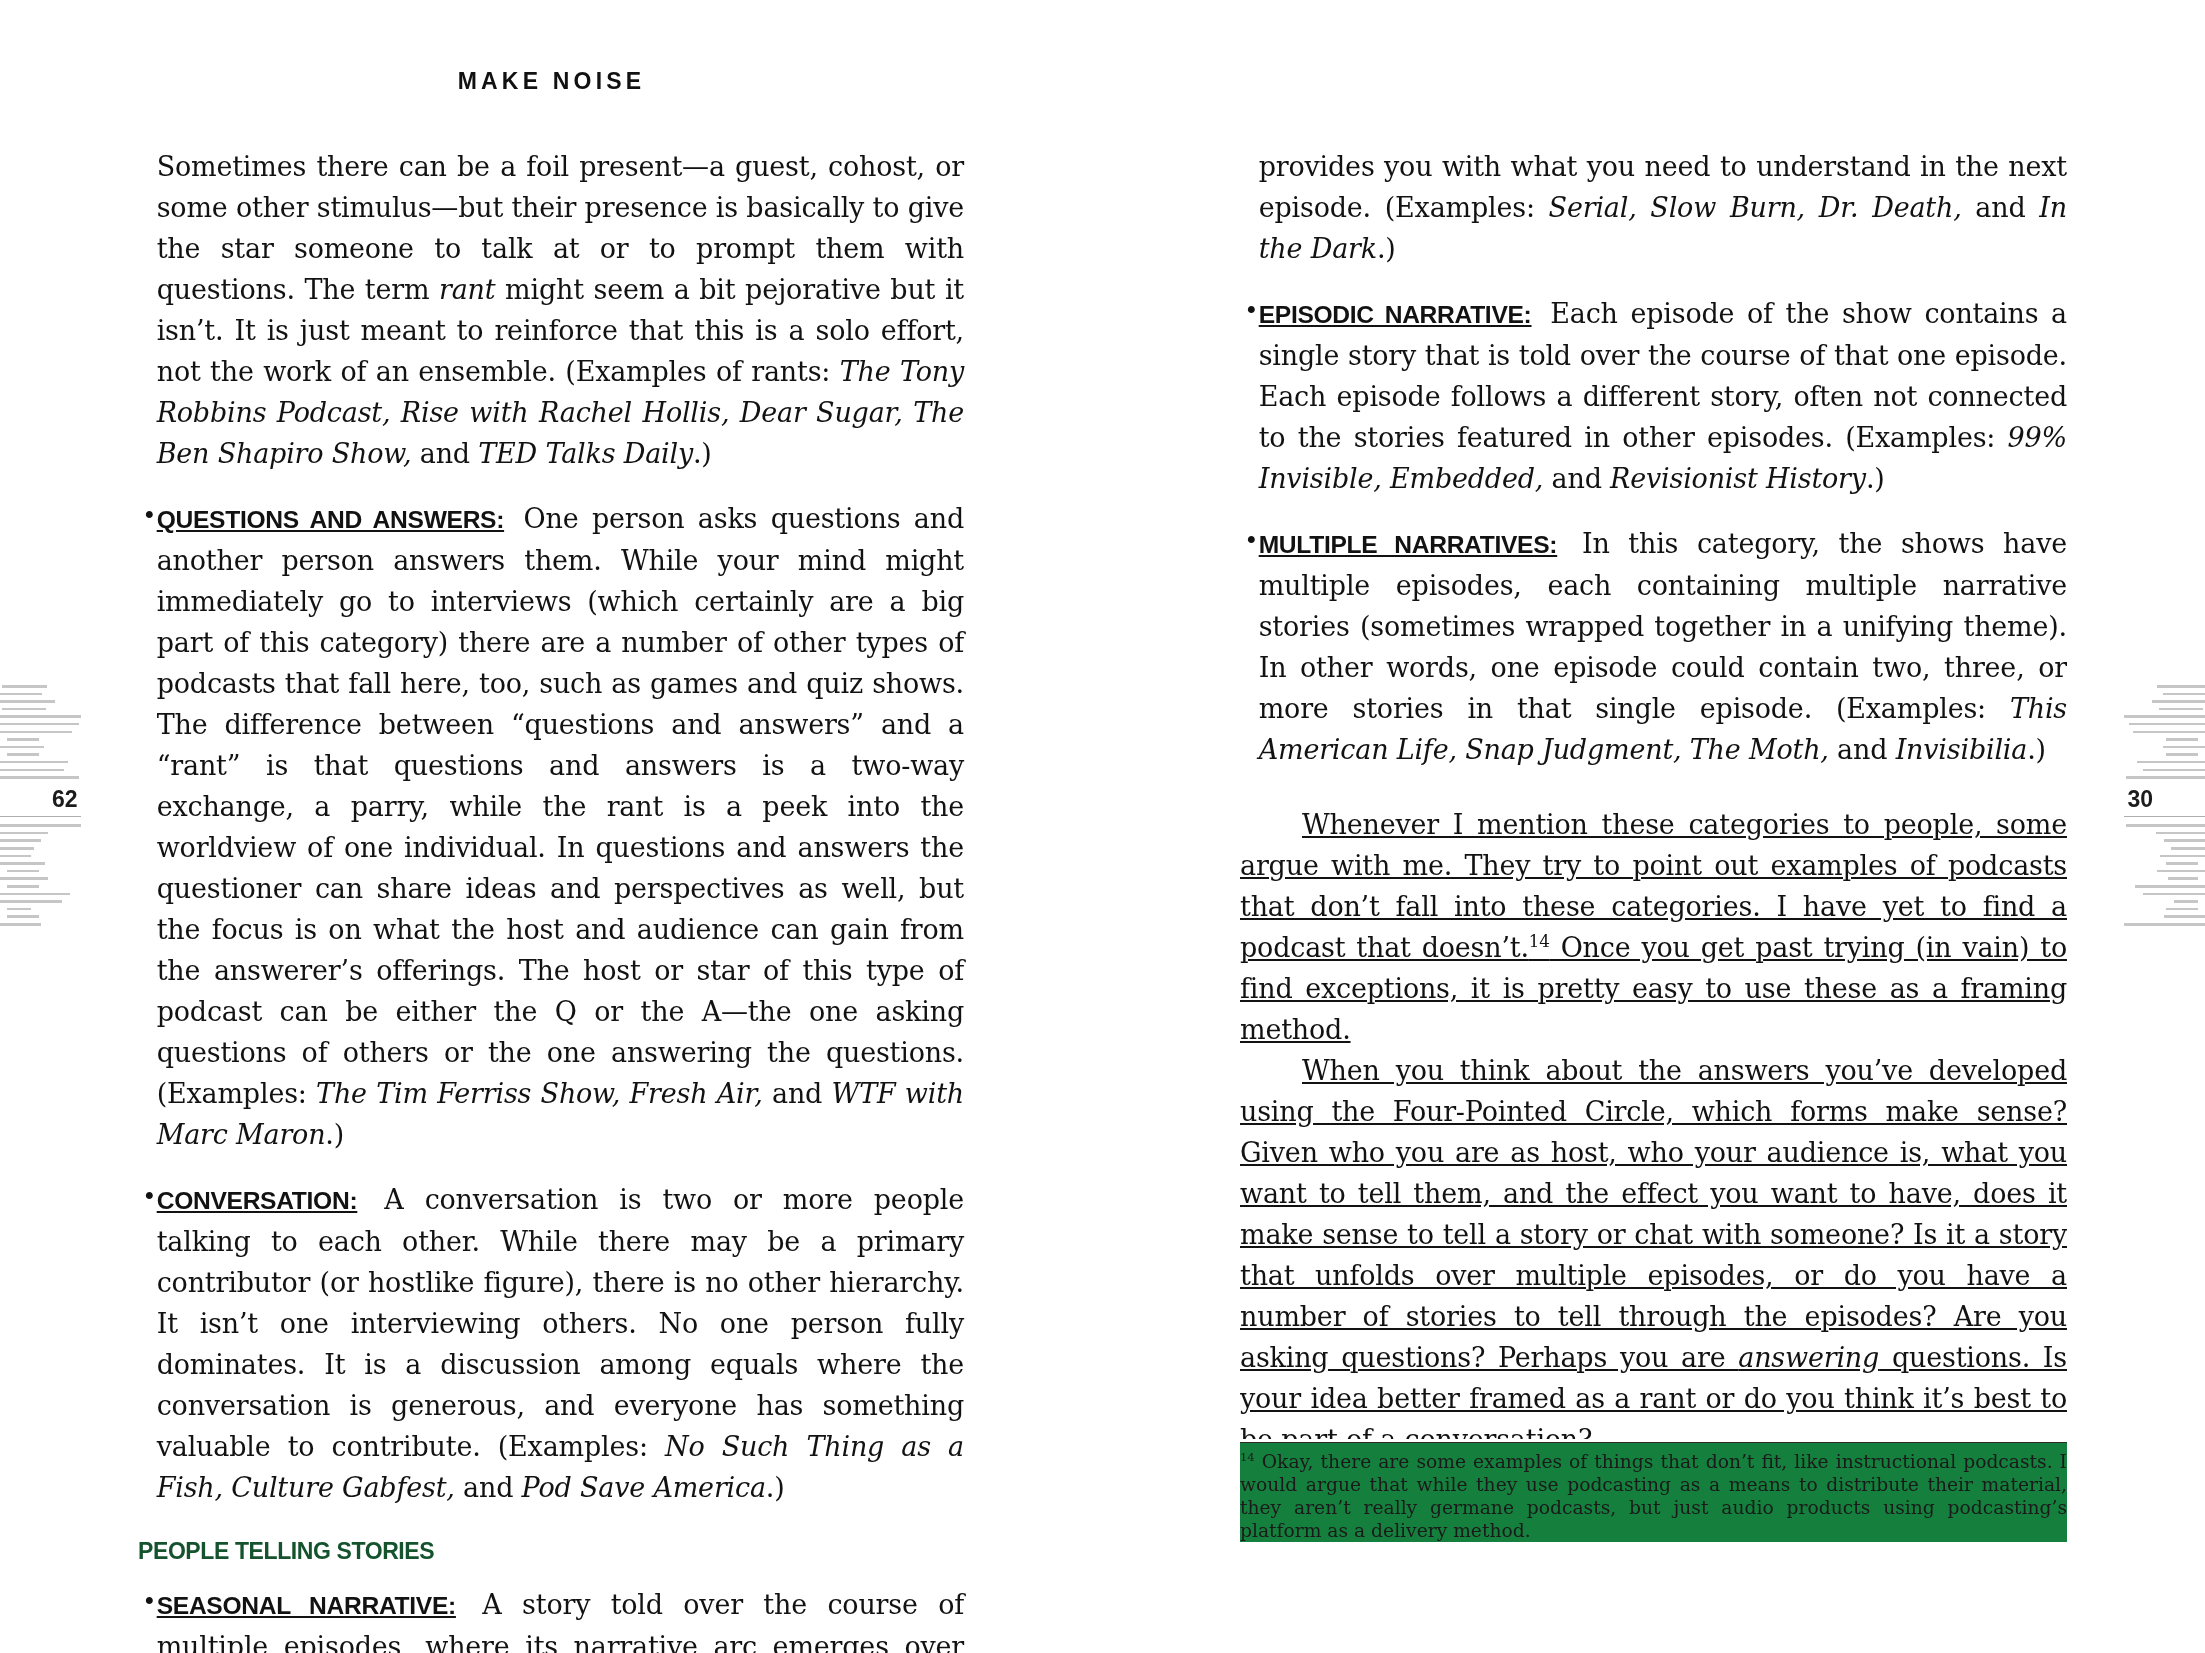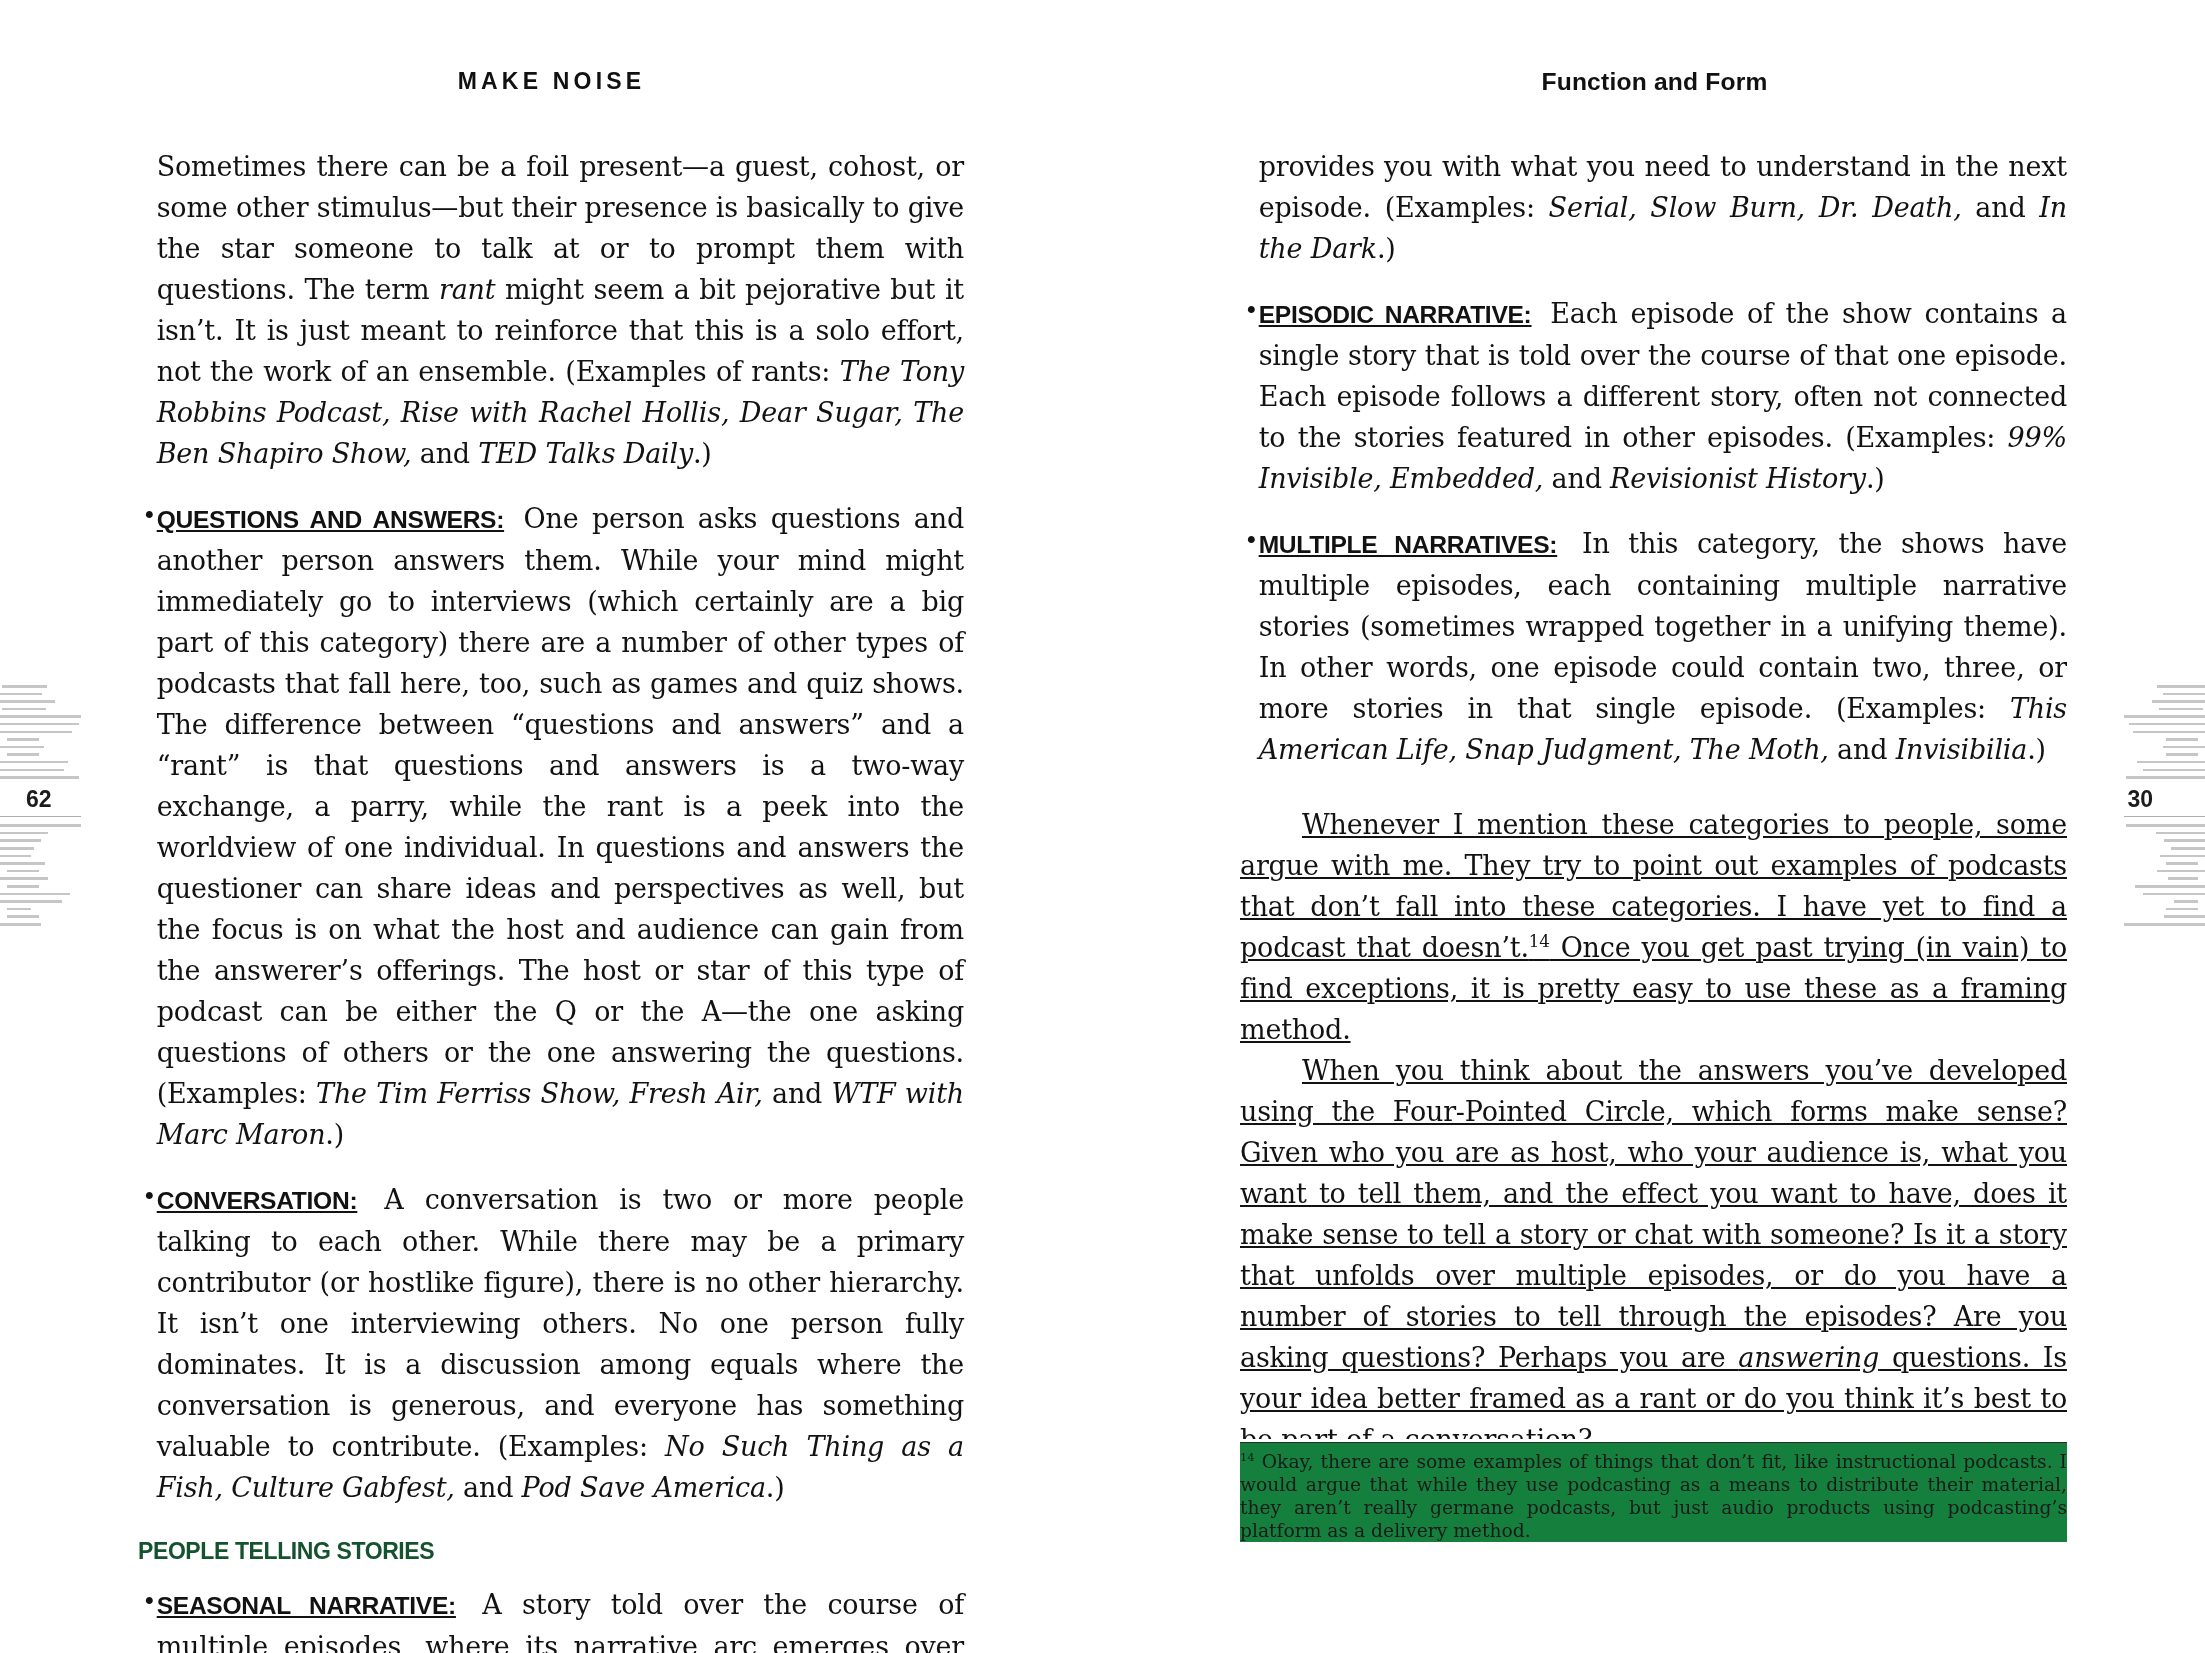--- a/index.html
+++ b/index.html
@@ -37,31 +37,30 @@
   .footnote-rule{border:0;border-top:1.7px solid #2b2b2b;margin:0 0 6.8px 0;}
   .footnote-text{font-size:18.7px;line-height:23px;text-align:justify;margin:0;color:#1a1a1a;}
 
   
   .edge{position:absolute;top:685px;width:81px;}
   .edge-left{left:0;}
   .edge-right{left:2124px;}
   .bar{height:2.5px;margin-bottom:5.1px;}
   .pagenum-row{font-family:"Liberation Sans",sans-serif;font-weight:700;font-size:23px;
     color:#1c1c1c;box-sizing:border-box;width:81px;padding:2.5px 0 0.8px 0;}
-  .edge-left .pagenum-row{text-align:center;padding-right:3.4px;}
+  .edge-left .pagenum-row{text-align:right;padding-right:3.4px;}
   .edge-right .pagenum-row{text-align:left;padding-left:3.4px;}
   .pagenum-rule{border:0;border-top:1.7px solid #aeaeae;width:81px;margin:1.7px 0 7.6px 0;}
 </style>
 </head>
 <body>
 
 <div class="spread">
 
   <div class="running-head head-left">MAKE NOISE</div>
-  <div class="running-head head-right">Function and Form</div>
 
   <div class="text-col" id="left-content">
       <p class="para content-level">Sometimes there can be a foil present—a guest, cohost, or some other stimulus—but their presence is basically to give the star someone to talk at or to prompt them with questions. The term <em>rant</em> might seem a bit pejorative but it isn’t. It is just meant to reinforce that this is a solo effort, not the work of an ensemble. (Examples of rants: <em>The Tony Robbins Podcast, Rise with Rachel Hollis, Dear Sugar, The Ben Shapiro Show,</em> and <em>TED Talks Daily</em>.)</p>
       <div class="para bullet"><span class="marker">•</span><span class="blabel">QUESTIONS AND ANSWERS:</span> One person asks questions and another person answers them. While your mind might immediately go to interviews (which certainly are a big part of this category) there are a number of other types of podcasts that fall here, too, such as games and quiz shows. The difference between “questions and answers” and a “rant” is that questions and answers is a two-way exchange, a parry, while the rant is a peek into the worldview of one individual. In questions and answers the questioner can share ideas and perspectives as well, but the focus is on what the host and audience can gain from the answerer’s offerings. The host or star of this type of podcast can be either the Q or the A—the one asking questions of others or the one answering the questions. (Examples: <em>The Tim Ferriss Show, Fresh Air,</em> and <em>WTF with Marc Maron</em>.)</div>
       <div class="para bullet"><span class="marker">•</span><span class="blabel">CONVERSATION:</span> A conversation is two or more people talking to each other. While there may be a primary contributor (or hostlike figure), there is no other hierarchy. It isn’t one interviewing others. No one person fully dominates. It is a discussion among equals where the conversation is generous, and everyone has something valuable to contribute. (Examples: <em>No Such Thing as a Fish, Culture Gabfest,</em> and <em>Pod Save America</em>.)</div>
       <h2 class="section-heading">PEOPLE TELLING STORIES</h2>
       <div class="para bullet"><span class="marker">•</span><span class="blabel">SEASONAL NARRATIVE:</span> A story told over the course of multiple episodes, where its narrative arc emerges over the course of a season or a designated time period. You listen to each episode in sequence as the story progresses, and information given in one episode</div>
     </div>
   <div class="text-col" id="right-content">
       <p class="para content-level">provides you with what you need to understand in the next episode. (Examples: <em>Serial, Slow Burn, Dr. Death,</em> and <em>In the Dark</em>.)</p>

